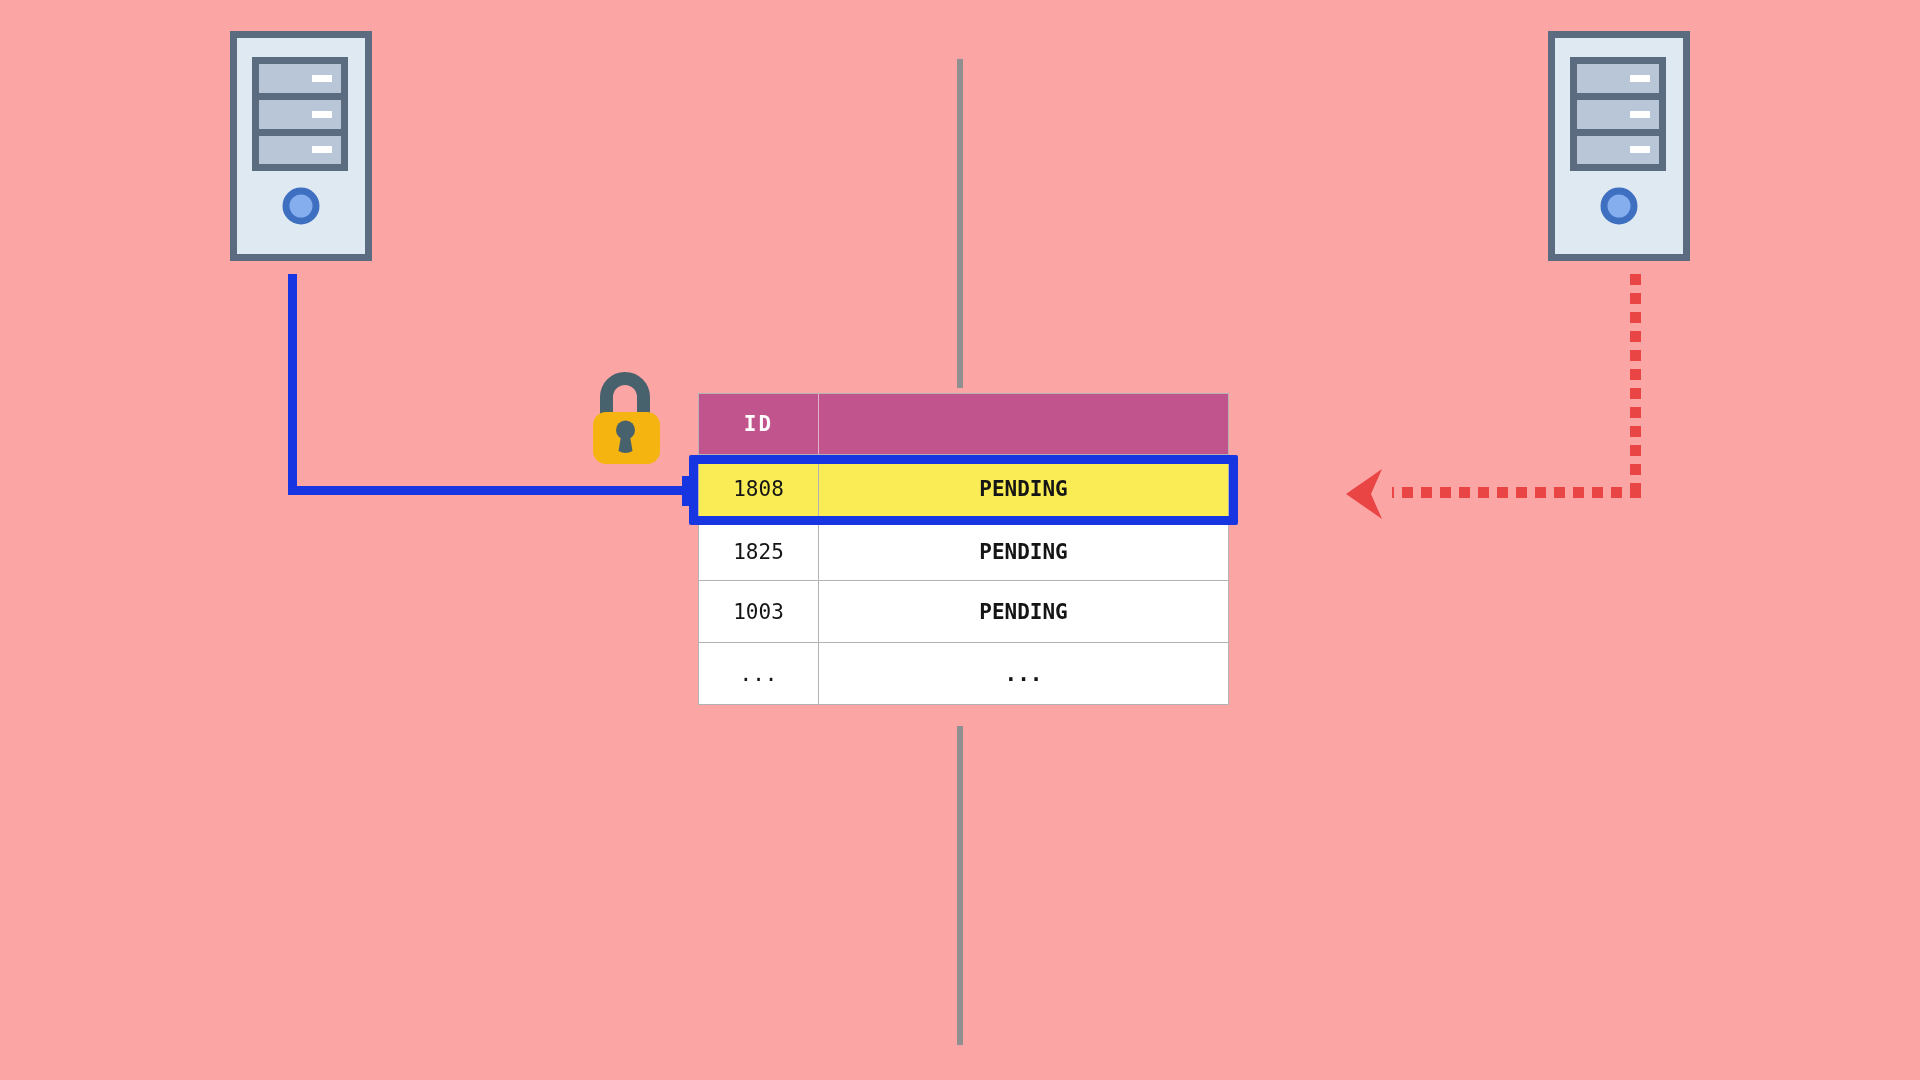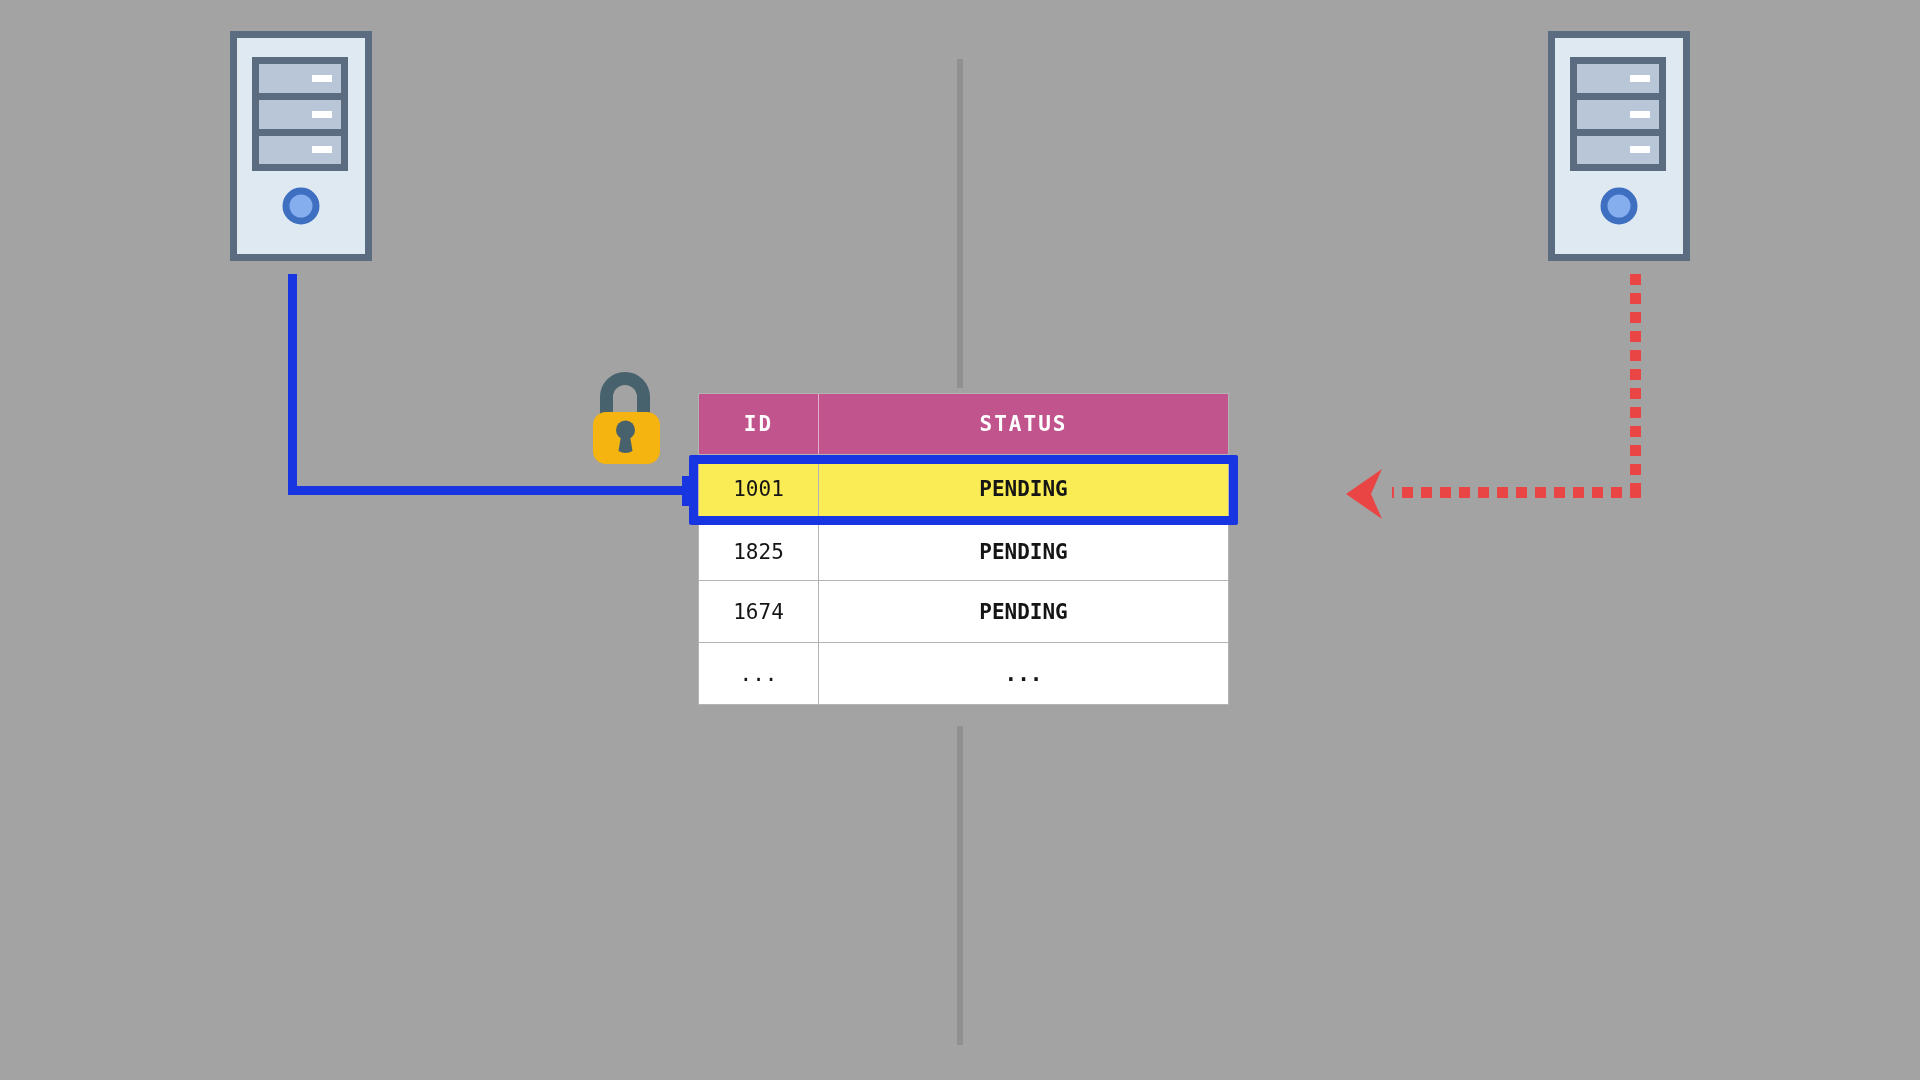--- a/index.html
+++ b/index.html
@@ -1,21 +1,21 @@
 <!DOCTYPE html>
 <html><head>
 <meta charset="utf-8">
 <style>
   * { box-sizing: border-box; margin: 0; padding: 0; }
   html, body { background: #ffffff; }
   .canvas {
     position: relative;
     width: 1920px;
     height: 1080px;
-    background: #a3a3a3;
+    background: #fca5a5;
     overflow: hidden;
     font-family: "DejaVu Sans Mono", "Liberation Mono", monospace;
   }
 
   
   .v-divider { position: absolute; left: 957px; width: 6px; background: #909090; }
   .v-divider.top { top: 59px; height: 329px; }
   .v-divider.bottom { top: 726px; height: 319px; }
 
   
@@ -109,32 +109,31 @@
     </svg>
   </div>
 
   <div class="blue-seg blue-v"></div>
   <div class="blue-seg blue-h"></div>
   <div class="blue-seg blue-tab"></div>
 
   <div class="db-table">
     <div class="tr tr-head">
       <div class="td td-id">ID</div>
-      <div class="td td-status">STATUS</div>
     </div>
     <div class="tr tr-1001">
-      <div class="td td-id">1001</div>
+      <div class="td td-id">1808</div>
       <div class="td td-status">PENDING</div>
     </div>
     <div class="tr tr-1002">
       <div class="td td-id">1825</div>
       <div class="td td-status">PENDING</div>
     </div>
     <div class="tr tr-1003">
-      <div class="td td-id">1674</div>
+      <div class="td td-id">1003</div>
       <div class="td td-status">PENDING</div>
     </div>
     <div class="tr tr-dots">
       <div class="td td-id">...</div>
       <div class="td td-status">...</div>
     </div>
   </div>
 
   <div class="highlight-frame"></div>
 

